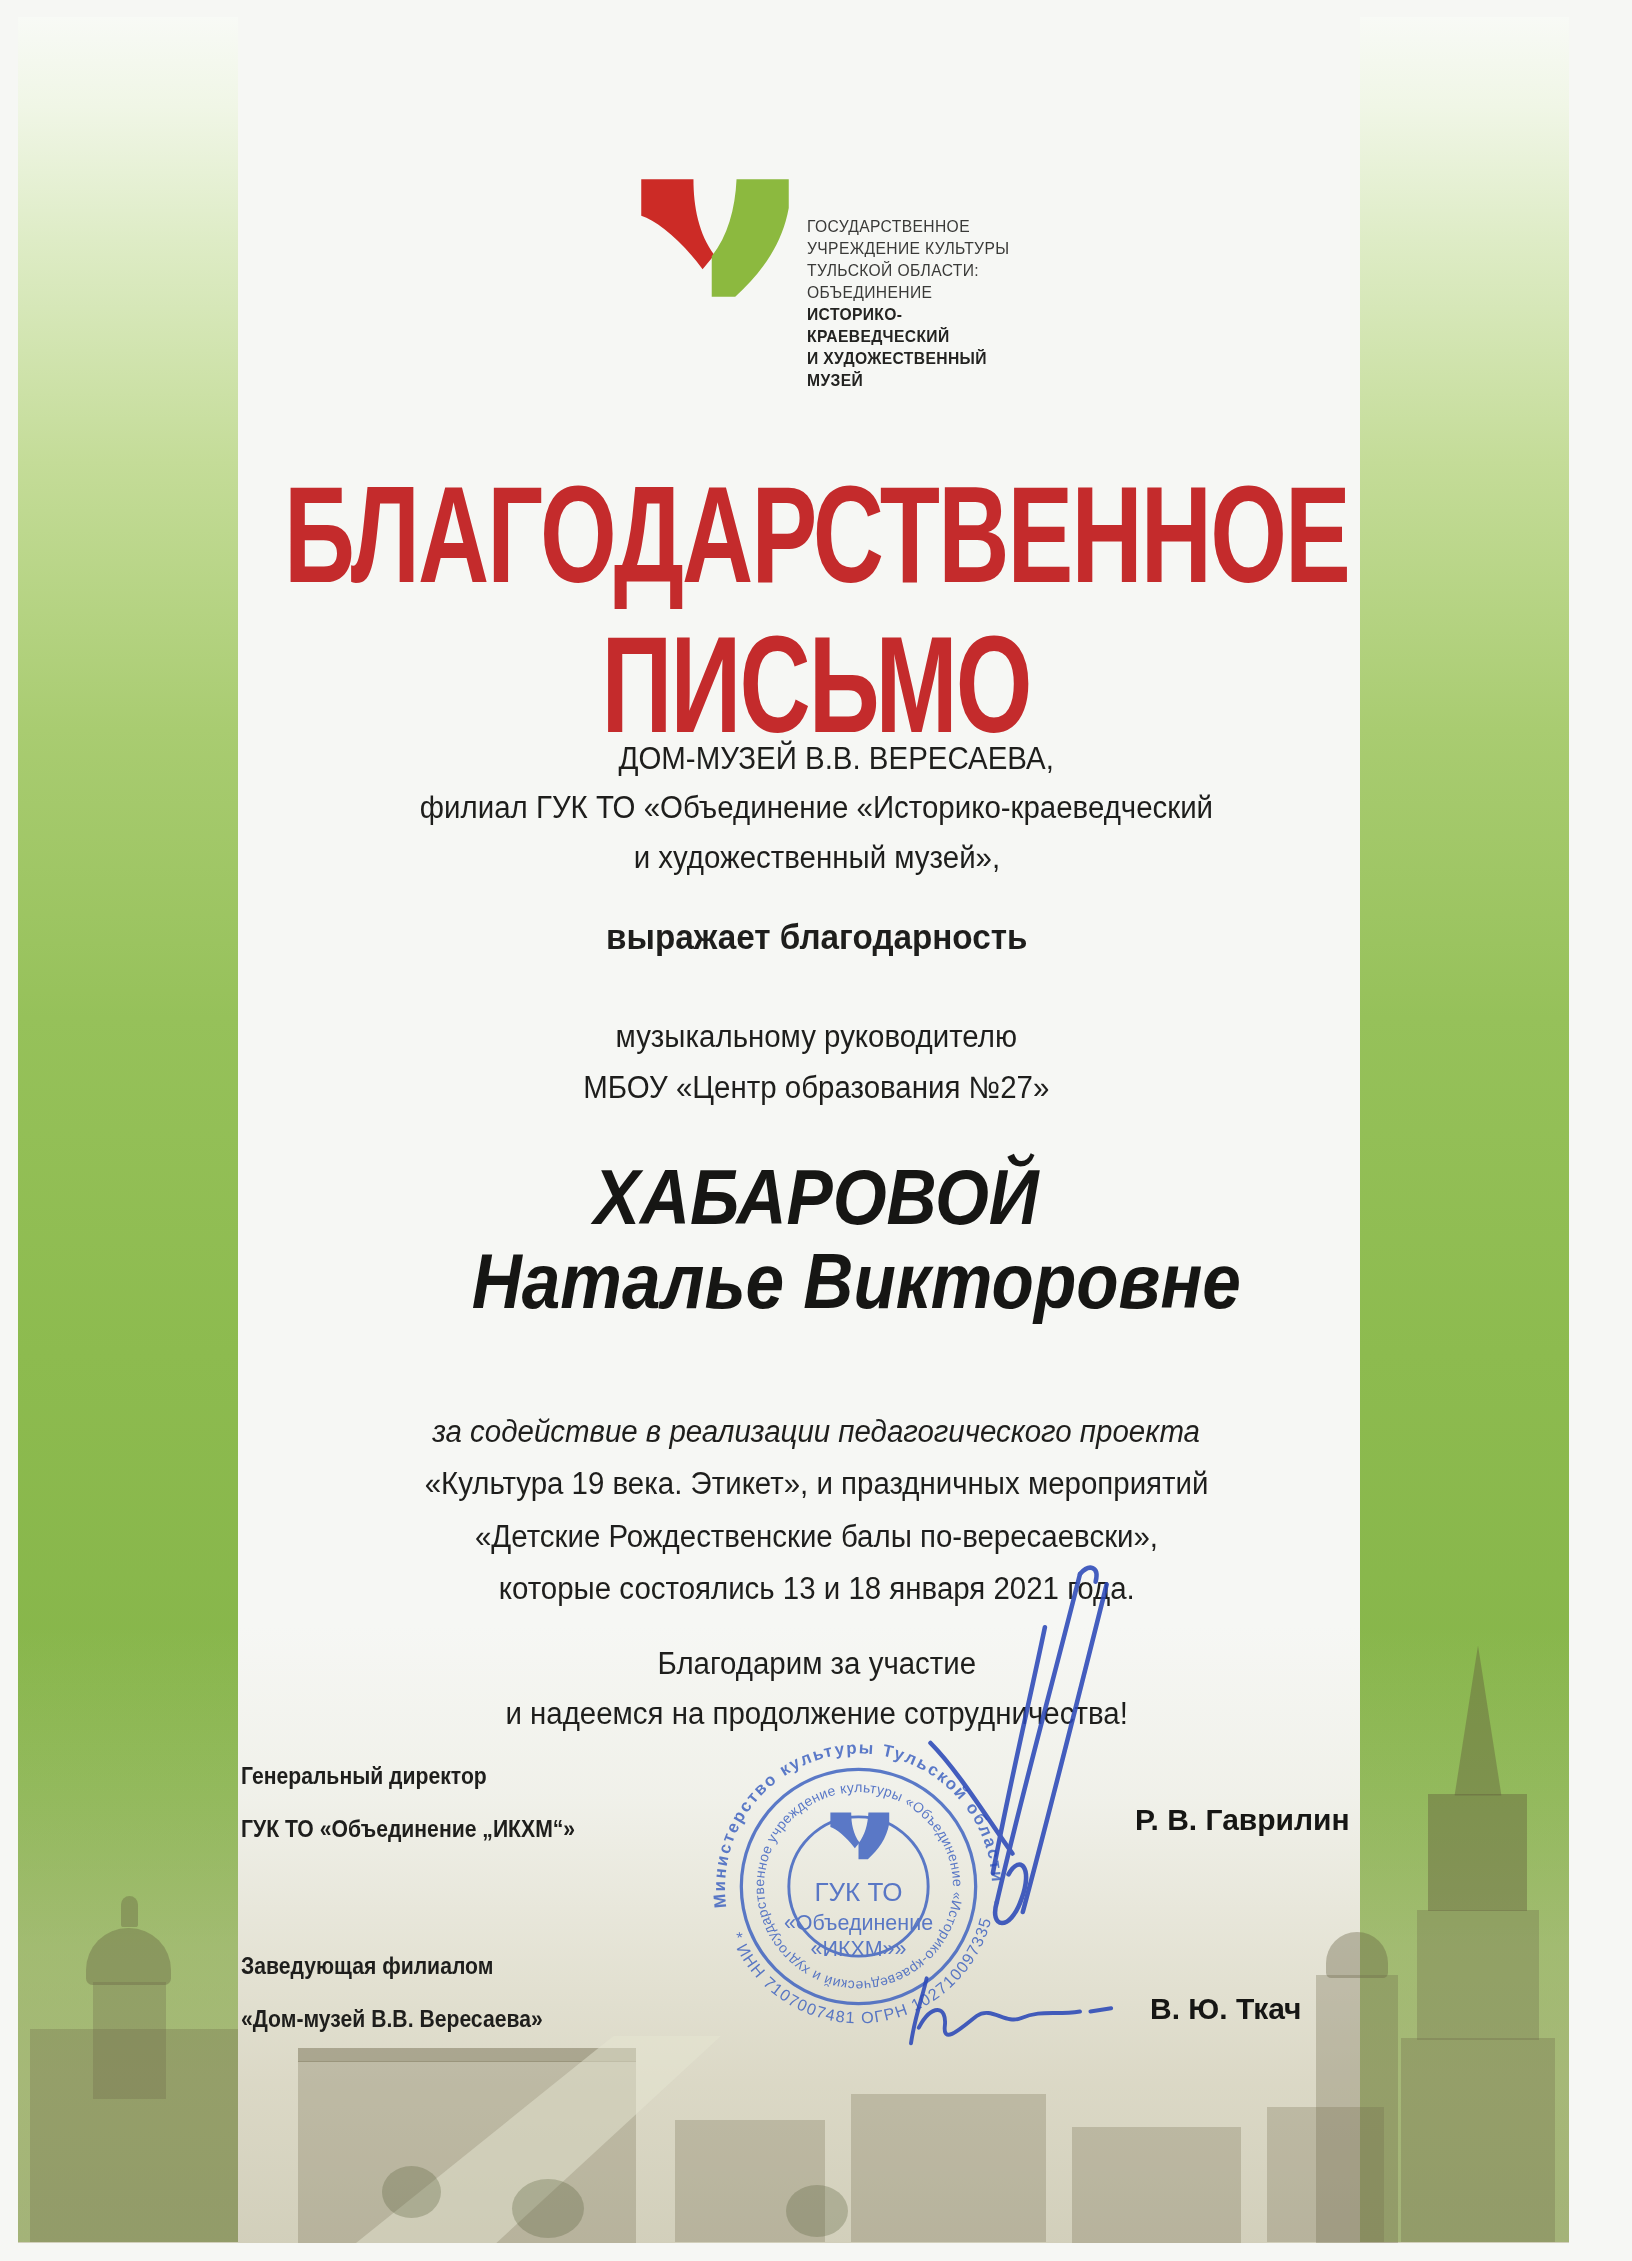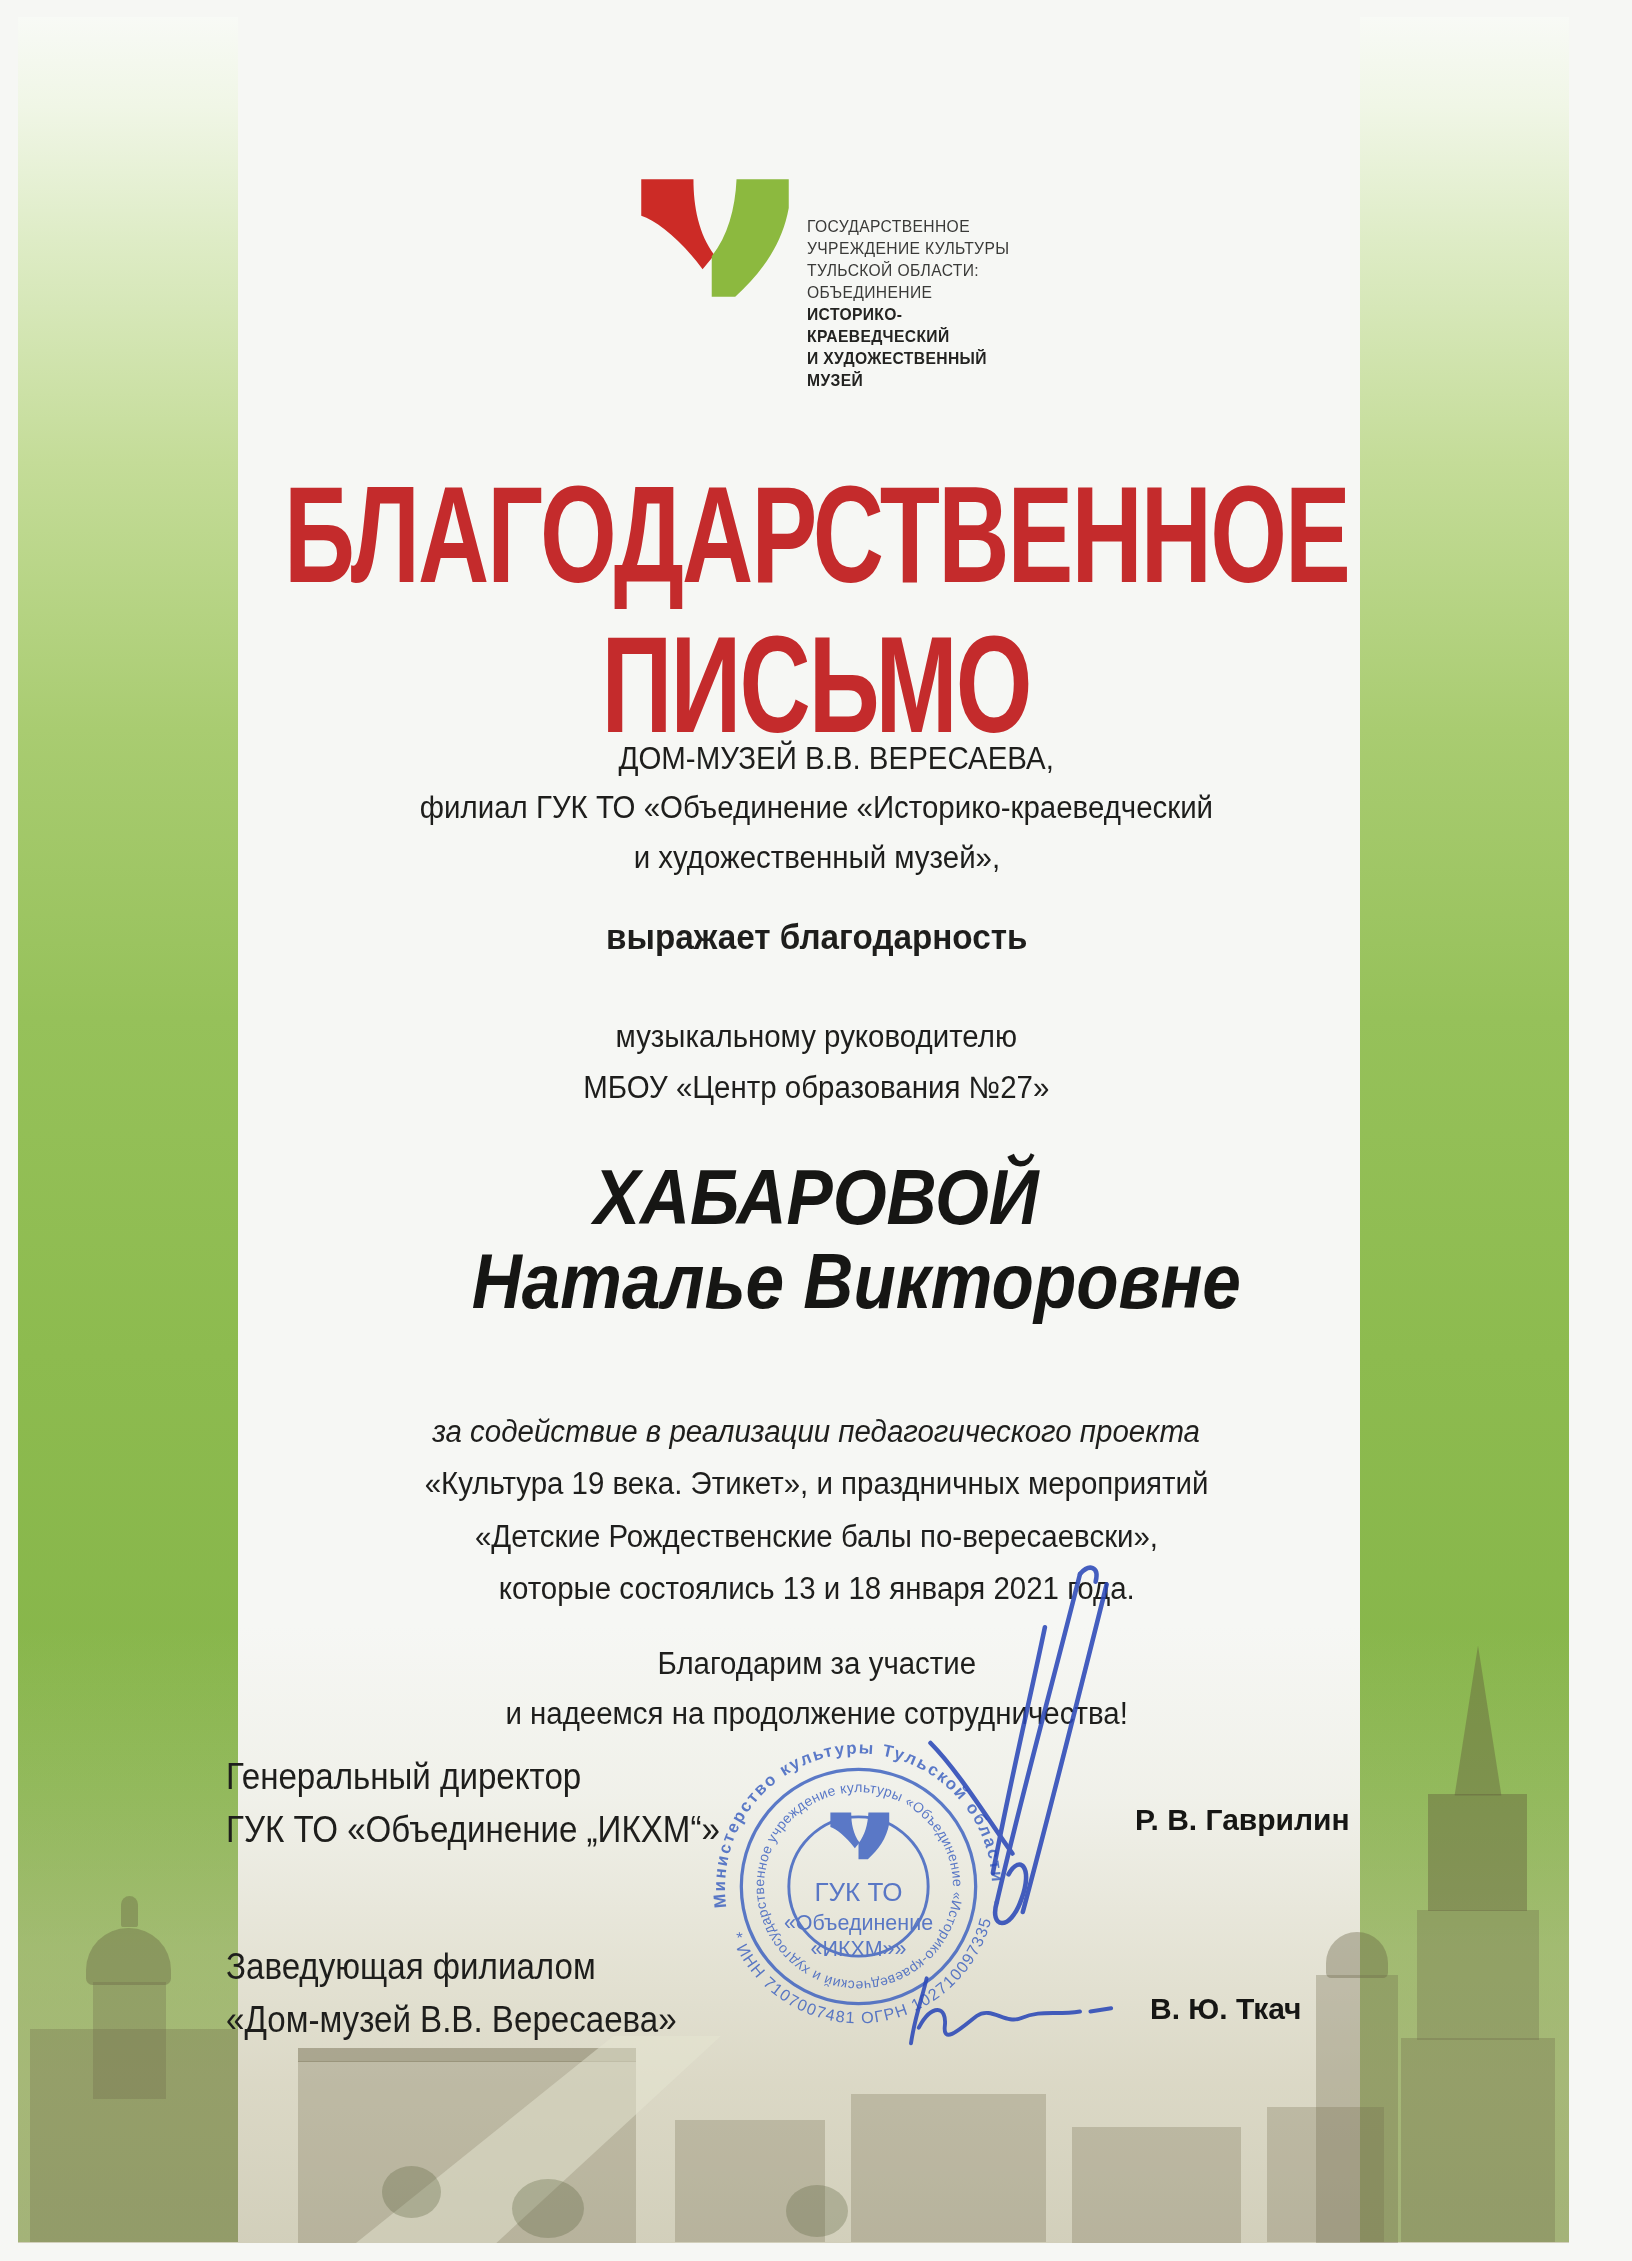--- a/index.html
+++ b/index.html
@@ -57,21 +57,21 @@
   .condL{transform:scaleX(.92);transform-origin:left center;}
   
   .center-line{position:absolute;left:0;width:100%;text-align:center;}
   .cond{display:inline-block;transform:scaleX(.95);transform-origin:center;}
   .title-line{font-weight:bold;color:#c42b2c;font-size:137px;line-height:140px;}
   .title-line .tspan{display:inline-block;transform:scaleX(.72);letter-spacing:-2.6px;transform-origin:center;}
   .body-line{font-size:31px;line-height:49px;color:#1e1e1c;}
   .bold-line{font-weight:bold;}
   .name-line{font-weight:bold;font-size:77px;line-height:85px;color:#161614;font-style:italic;}
   .name-line .tspan{display:inline-block;transform:scaleX(.9);transform-origin:center;}
-  .sig-role{position:absolute;left:226px;font-size:36px;line-height:53px;color:#1e1e1c;}
+  .sig-role{position:absolute;left:241px;font-size:23px;line-height:53px;color:#1e1e1c;font-weight:bold;}
   .sig-name{position:absolute;font-weight:bold;font-size:30px;color:#161614;white-space:nowrap;}
   
   .stamp-svg{position:absolute;left:699px;top:1727px;opacity:.82;}
   .sign-svg{position:absolute;left:716px;top:1548px;}
 </style>
 </head>
 <body>
 
 <div id="page">
 

